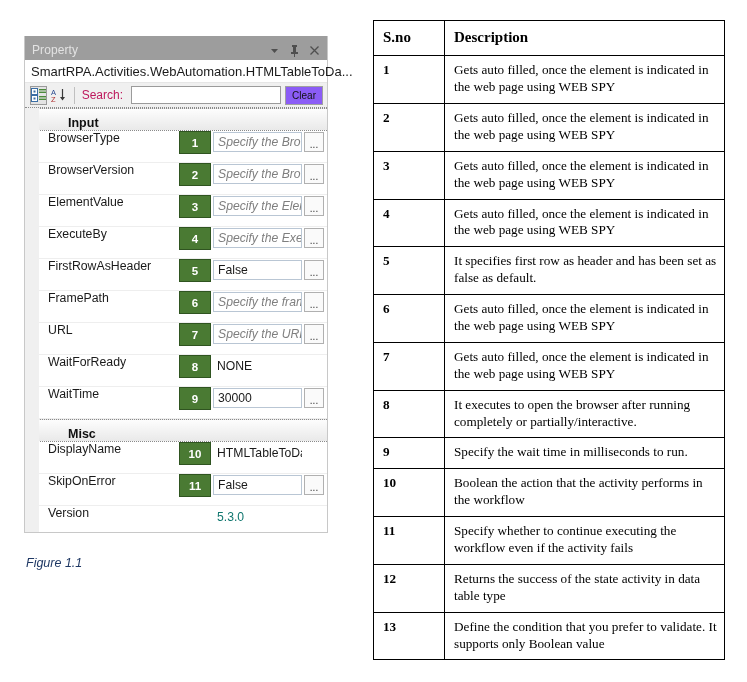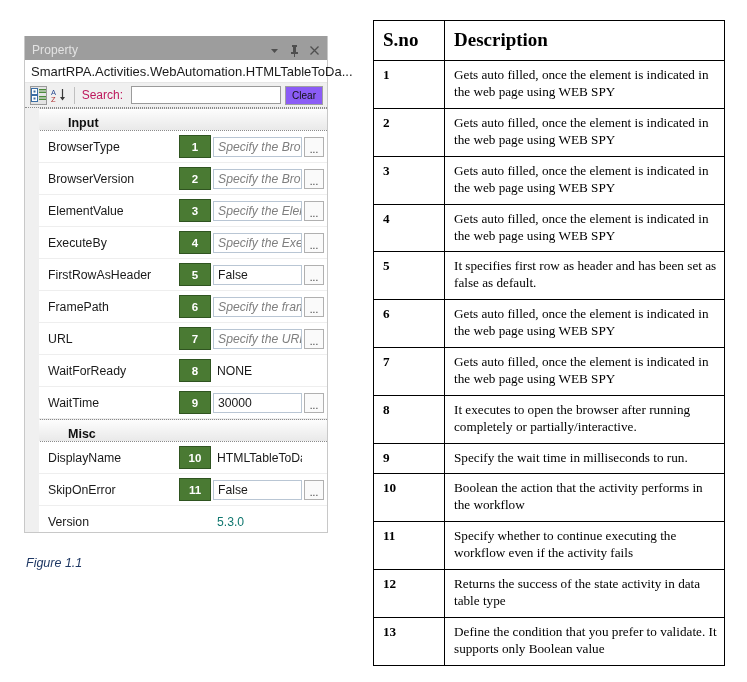--- a/index.html
+++ b/index.html
@@ -183,21 +183,21 @@
   }
   .cat-label {
     font-size: 12.5px;
     font-weight: bold;
     color: #111;
   }
 
   .prop-row {
     height: 32px;
     display: flex;
-    align-items: center;
+    align-items: flex-start;
     border-bottom: 1px solid #eeeeee;
     box-sizing: border-box;
     position: relative;
   }
   .prop-name {
     width: 140px;
     flex: 0 0 140px;
     font-size: 12.3px;
     color: #1a1a1a;
     padding-left: 9px;
@@ -302,21 +302,21 @@
     vertical-align: top;
     padding: 6px 7px 7px 9px;
     font-size: 13.2px;
     line-height: 1.28;
     color: #000;
     text-align: left;
   }
   #desc-table .col-sno { width: 54px; }
   #desc-table thead th {
     font-weight: bold;
-    font-size: 19px;
+    font-size: 15px;
     padding-top: 7px;
     padding-bottom: 8px;
   }
   #desc-table tbody td.sno {
     font-weight: bold;
     font-size: 13.2px;
   }
 </style>
 </head>
 <body>

